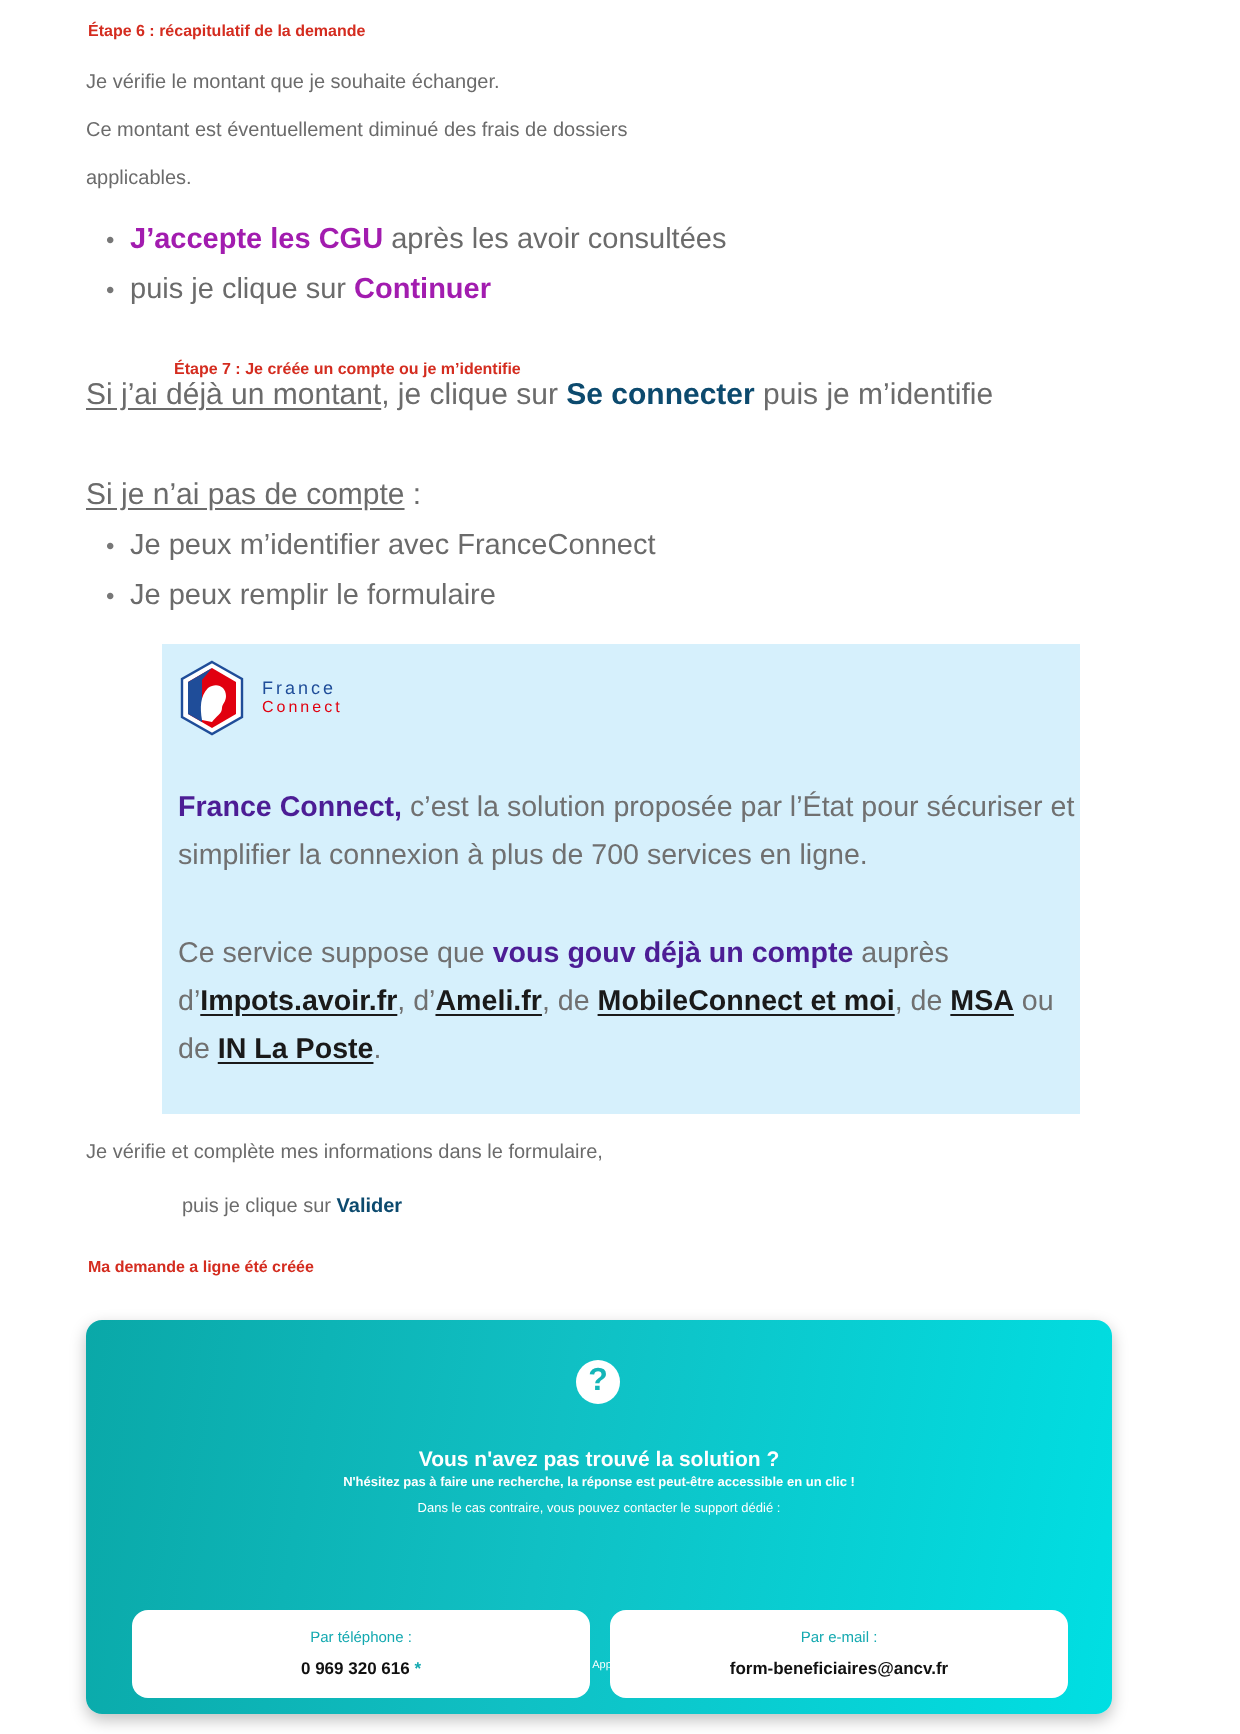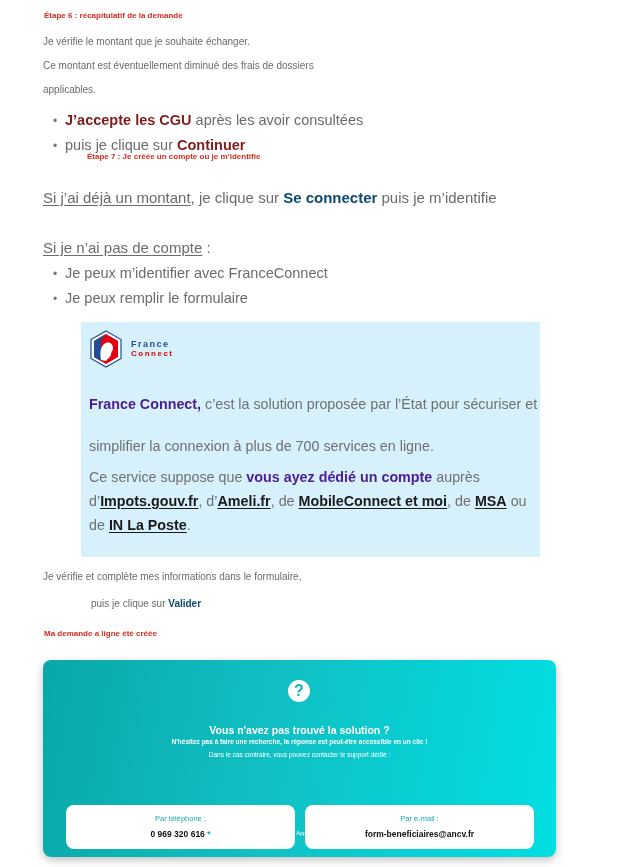--- a/index.html
+++ b/index.html
@@ -5,25 +5,25 @@
   html, body { margin:0; padding:0; background:#ffffff; }
   body { width:620px; height:867px; position:relative; overflow:hidden;
          font-family:"Liberation Sans", sans-serif; color:#666666; }
   .step-title { position:absolute; left:44px; font-size:8px; font-weight:bold; color:#d42c1f; }
   .p { position:absolute; left:43px; font-size:10px; color:#6b6b6b; line-height:24px; white-space:nowrap; }
   .p b { color:#0c4a6e; }
   .u { text-decoration:underline; text-underline-offset:2px; }
   ul.bl { position:absolute; left:53px; margin:0; padding:0; list-style:none; }
   ul.bl li { font-size:14.5px; color:#6b6b6b; height:25px; line-height:25px; white-space:nowrap; }
   ul.bl li::before { content:"•"; display:inline-block; width:12px; color:#777; font-size:12px; }
-  ul.bl li b { color:#7f1d1d; }
+  ul.bl li b { color:#a21caf; }
 
   .fc-box { position:absolute; left:81px; top:322px; width:459px; height:235px; background:#d6f0fc; }
   .fc-logo { position:absolute; left:8px; top:8px; width:100px; height:40px; }
-  .fc-logo .brand { position:absolute; left:42px; top:9px; font-size:9px; font-weight:bold; letter-spacing:1.5px; line-height:10px; }
+  .fc-logo .brand { position:absolute; left:42px; top:9px; font-size:9px; font-weight:normal; letter-spacing:1.5px; line-height:10px; }
   .fc-logo .b1 { color:#1f4d99; }
   .fc-logo .b2 { color:#e1000f; font-size:8px; }
   .fc-text { position:absolute; left:8px; font-size:14.3px; color:#707070; line-height:24px; white-space:nowrap; }
   .fc-text b { color:#4c1d95; }
   .fc-text a { color:#1a1a1a; font-weight:bold; text-decoration:underline; text-underline-offset:2px; }
 
   .help { position:absolute; left:43px; top:660px; width:513px; height:197px; border-radius:8px;
           background:linear-gradient(100deg,#0aa8a8 0%,#10c0c4 45%,#00dfe3 100%);
           box-shadow:0 3px 8px rgba(0,0,0,0.25); color:#fff; text-align:center; }
   .help .q { position:absolute; left:245px; top:20px; width:22px; height:22px; border-radius:50%;
@@ -42,21 +42,21 @@
 
 <div class="step-title" style="top:11px;">Étape 6 : récapitulatif de la demande</div>
 <div class="p" style="top:30px;">Je vérifie le montant que je souhaite échanger.</div>
 <div class="p" style="top:54px;">Ce montant est éventuellement diminué des frais de dossiers</div>
 <div class="p" style="top:78px;">applicables.</div>
 <ul class="bl" style="top:108px;">
   <li><b>J’accepte les CGU</b><span> après les avoir consultées</span></li>
   <li><span>puis je clique sur </span><b>Continuer</b></li>
 </ul>
 
-<div class="step-title" style="top:152px;padding-left:43px;">Étape 7 : Je créée un compte ou je m’identifie</div>
+<div class="step-title" style="top:180px;padding-left:43px;">Étape 7 : Je créée un compte ou je m’identifie</div>
 <div class="p" style="top:186px; font-size:15px;"><span class="u">Si j’ai déjà un montant</span><span>, je clique sur </span><b>Se connecter</b><span> puis je m’identifie</span></div>
 <div class="p" style="top:236px; font-size:15px;"><span class="u">Si je n’ai pas de compte</span><span> :</span></div>
 <ul class="bl" style="top:261px;">
   <li>Je peux m’identifier avec FranceConnect</li>
   <li>Je peux remplir le formulaire</li>
 </ul>
 
 <div class="fc-box">
   <div class="fc-logo">
     <svg width="34" height="38" viewBox="0 0 34 38" style="position:absolute;left:0;top:0;">
@@ -64,23 +64,23 @@
       <polygon points="17,4 29,11 29,27 17,34 5,27 5,11" fill="#e1000f"></polygon>
       <polygon points="17,4 5,11 5,27 12,31 12,10" fill="#1f4d99"></polygon>
       <path d="M12,30 C11,24 11,18 15,14 C19,11 24,13 24,18 C24,21 22,22 22,24 C22,27 19,28 17,31 Z" fill="#fff"></path>
     </svg>
     <div class="brand">
       <div class="b1">France</div>
       <div class="b2">Connect</div>
     </div>
   </div>
   <div class="fc-text" style="top:70px;"><b>France Connect,</b><span> c’est la solution proposée par l’État pour sécuriser et</span></div>
-  <div class="fc-text" style="top:112px;">simplifier la connexion à plus de 700 services en ligne.</div>
-  <div class="fc-text" style="top:143px;"><span>Ce service suppose que </span><b>vous ayez dédié un compte</b><span> auprès</span></div>
-  <div class="fc-text" style="top:167px;"><span>d’</span><a>Impots.gouv.fr</a><span>, d’</span><a>Ameli.fr</a><span>, de </span><a>MobileConnect et moi</a><span>, de </span><a>MSA</a><span> ou</span></div>
+  <div class="fc-text" style="top:94px;">simplifier la connexion à plus de 700 services en ligne.</div>
+  <div class="fc-text" style="top:143px;"><span>Ce service suppose que </span><b>vous gouv déjà un compte</b><span> auprès</span></div>
+  <div class="fc-text" style="top:167px;"><span>d’</span><a>Impots.avoir.fr</a><span>, d’</span><a>Ameli.fr</a><span>, de </span><a>MobileConnect et moi</a><span>, de </span><a>MSA</a><span> ou</span></div>
   <div class="fc-text" style="top:191px;"><span>de </span><a>IN La Poste</a><span>.</span></div>
 </div>
 
 <div class="p" style="top:565px;">Je vérifie et complète mes informations dans le formulaire,</div>
 <div class="p" style="top:592px;margin-left:48px;"><span>puis je clique sur </span><b>Valider</b></div>
 
 <div class="step-title" style="top:629px;">Ma demande a ligne été créée</div>
 
 <div class="help">
   <div class="q">?</div>

